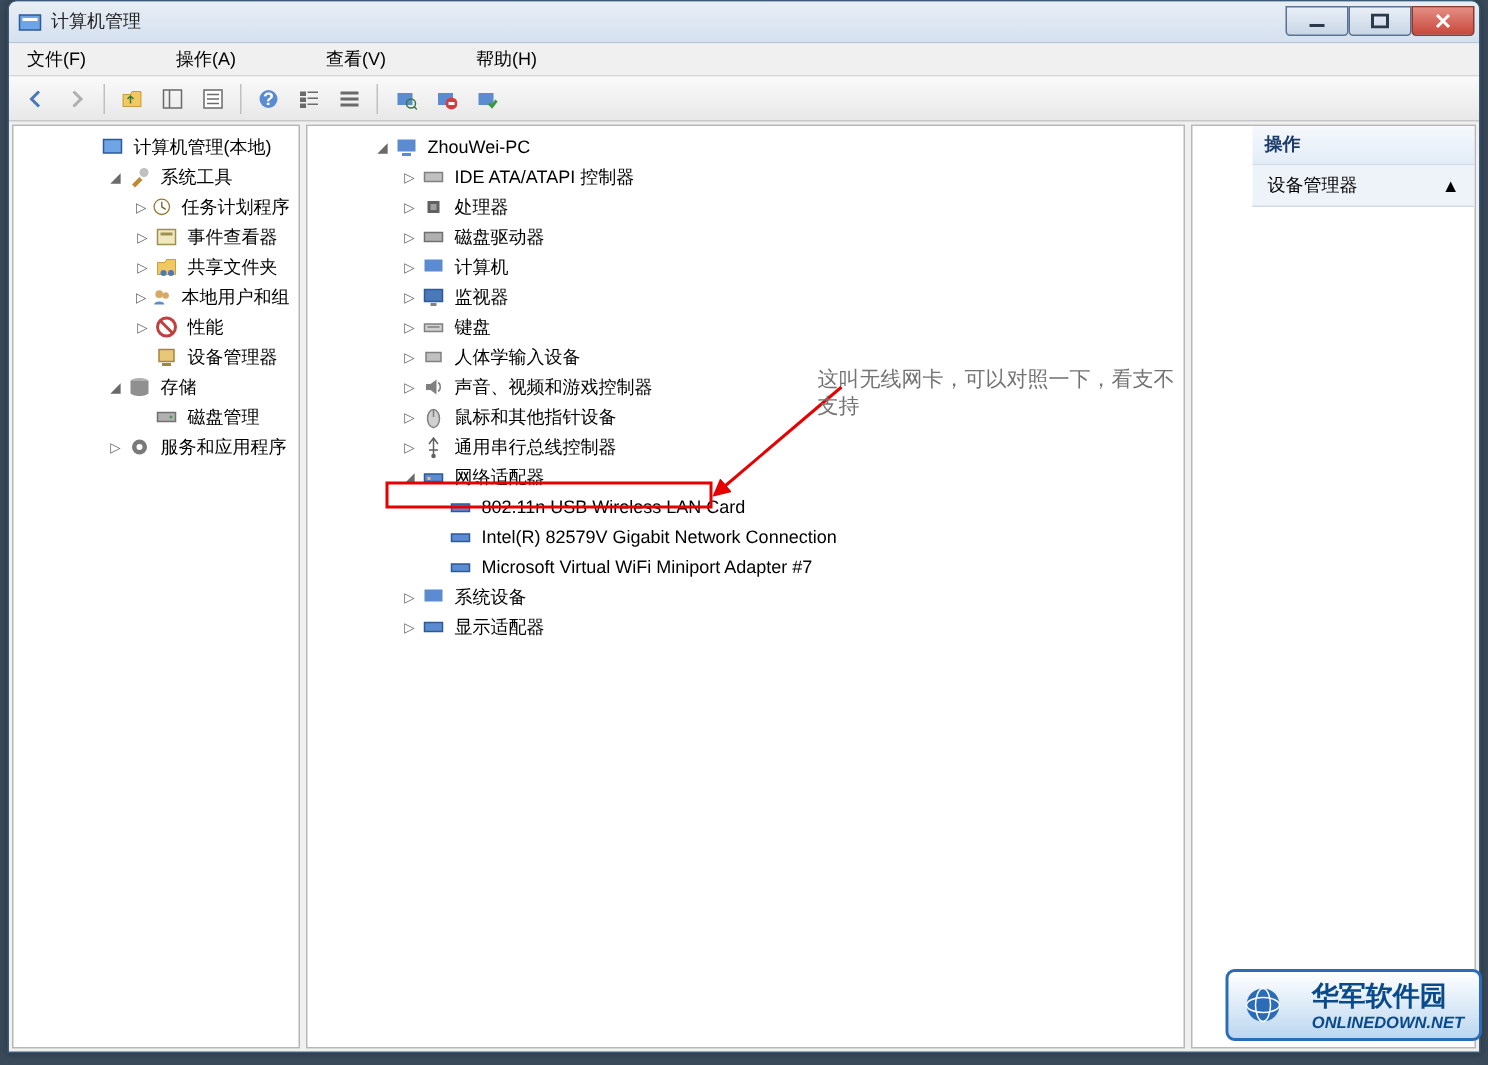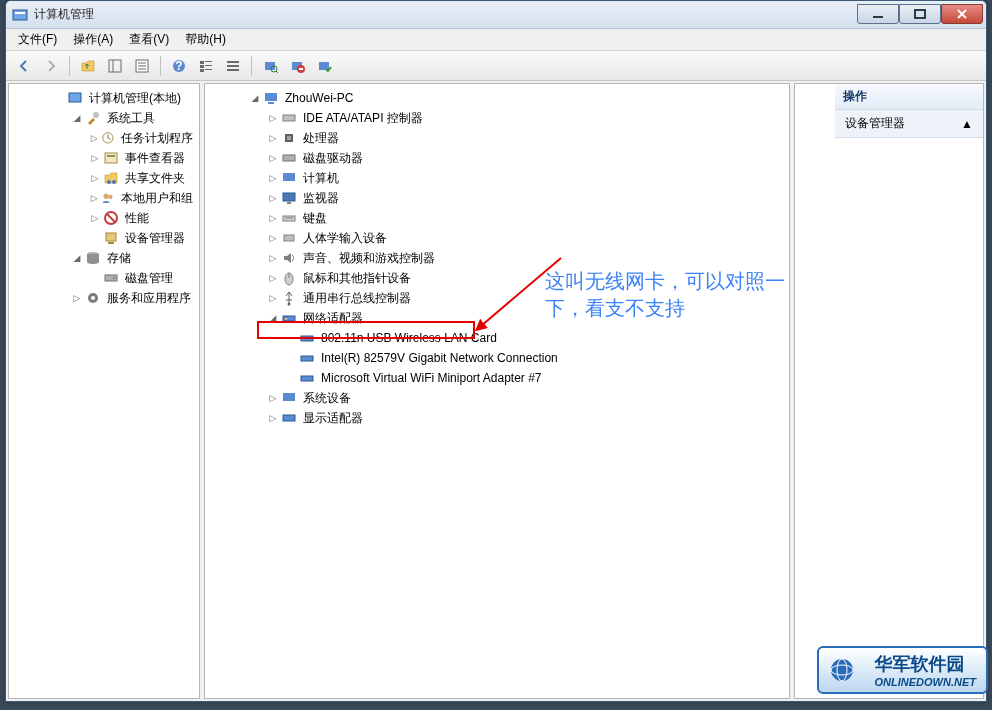--- a/index.html
+++ b/index.html
@@ -8,21 +8,21 @@
 .window { position: absolute; left: 5px; top: 0; width: 982px; height: 702px; background: #f0f0f0; border: 1px solid #3b5a78; border-radius: 6px 6px 0 0; box-shadow: 0 0 6px rgba(0,0,0,0.3); }
 
 .titlebar { height: 28px; background: linear-gradient(#e8eef5, #d5e1ef); display: flex; align-items: center; padding: 0 4px; border-radius: 5px 5px 0 0; border-bottom: 1px solid #b6c5d6; }
 .titlebar .app-icon { width: 16px; height: 16px; margin: 0 6px 0 2px; display:inline-block; }
 .titlebar .title { flex: 1; color: #222; }
 .winbtns { display: flex; gap: 0; margin-right: -1px; }
 .winbtn { width: 42px; height: 20px; border: 1px solid #5a7190; border-radius: 0 0 3px 3px; display: flex; align-items: center; justify-content: center; background: linear-gradient(#e9eff6,#c9d6e6); margin-top:-1px; }
 .winbtn.close { background: linear-gradient(#e48d84,#c7483a); border-color:#8a3b31; color:#fff; }
 .winbtn svg { width: 12px; height: 10px; }
 
-.menubar { height: 22px; background: #f0f0f0; display: flex; align-items: center; padding: 0 4px; border-bottom: 1px solid #d6d6d6; }
+.menubar { height: 22px; background: #f0f0f0; display: flex; align-items: center; padding: 0 4px; border-bottom: 1px solid #d6d6d6; gap: 44px; }
 .menubar .menu { padding: 2px 8px; cursor: default; }
 
 .toolbar { height: 30px; background: linear-gradient(#fafafa,#e8e8e8); border-bottom: 1px solid #c7c7c7; display: flex; align-items: center; padding: 0 6px; gap:3px; }
 .tbtn { width: 24px; height: 24px; display: flex; align-items: center; justify-content: center; border: 1px solid transparent; border-radius: 2px; }
 .tsep { width: 1px; height: 20px; background: #c0c0c0; margin: 0 3px; }
 .tbtn svg { width:16px; height:16px; }
 
 .content { display: flex; height: calc(100% - 28px - 22px - 30px); }
 
 .panel { border: 1px solid #b7b7b7; background: #fff; margin: 2px; overflow: auto; padding-left: 40px; }
@@ -38,21 +38,21 @@
 .tree ul { list-style: none; padding-left: 18px; }
 .tree > ul { padding-left: 0; }
 .tree li { white-space: nowrap; }
 .tree .row { display: flex; align-items: center; height: 20px; padding: 0 2px; cursor: default; }
 .tree .tw { width: 12px; height: 12px; margin-right: 2px; display: inline-flex; align-items: center; justify-content: center; font-size:9px; color:#6a6a6a; }
 .tree .tw.none { visibility: hidden; }
 .tree .ic { width: 16px; height: 16px; margin-right: 4px; display: inline-flex; align-items:center; justify-content:center; }
 .tree .lbl { padding: 1px 2px; }
 
 .highlight-box { position: absolute; border: 2px solid #e60000; pointer-events: none; }
-.annotation { position: absolute; color: #3b82f6; font-size: 20px; margin-top: 24px; }
+.annotation { position: absolute; color: #737373; font-size: 14px; }
 .arrow { position: absolute; pointer-events: none; }
 
 .watermark { position: absolute; right: 4px; bottom: 16px; background: linear-gradient(#fff,#bcd7f0); border: 2px solid #2b6cb8; border-radius: 6px; padding: 4px 10px; display:flex; align-items:center; gap:20px; }
 .watermark .big { font-size: 18px; font-weight: bold; color: #0a4a8a; }
 .watermark .sm { font-size: 11px; font-weight: bold; color:#0a4a8a; font-style: italic; }
 
 
 .ico-folder { fill:#f0c961; stroke:#b58a1f; stroke-width:.5; }
 .ico-monitor { fill:#5b8bd0; }
 .ico-gear { fill:#7a7a7a; }

